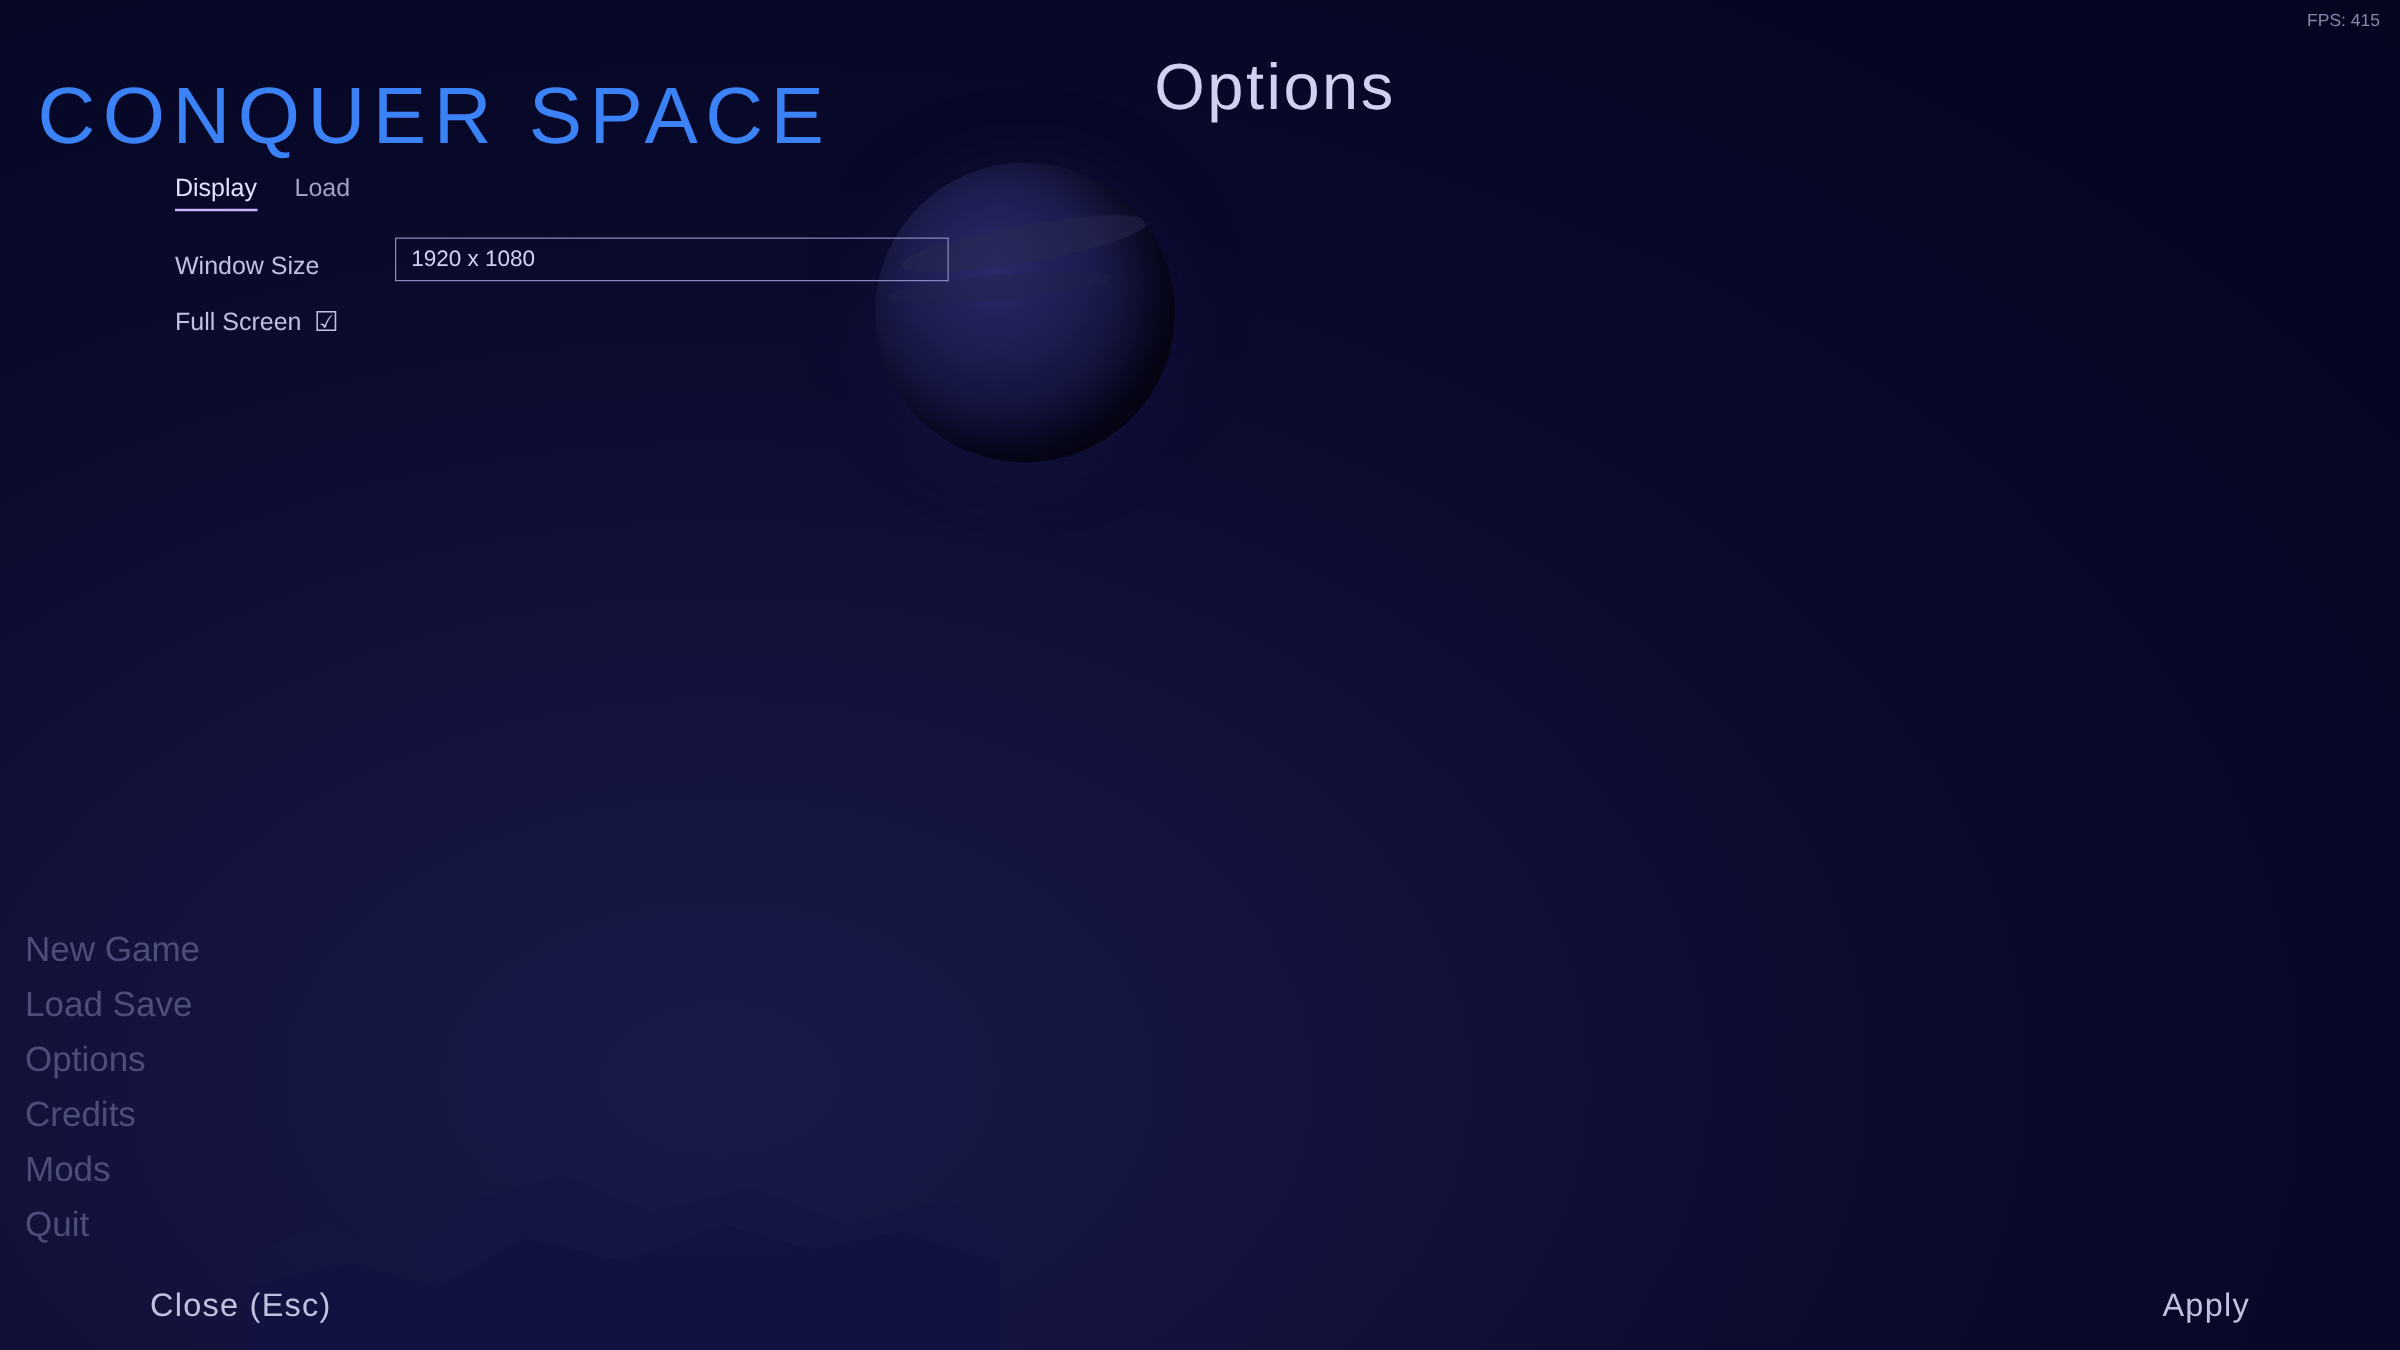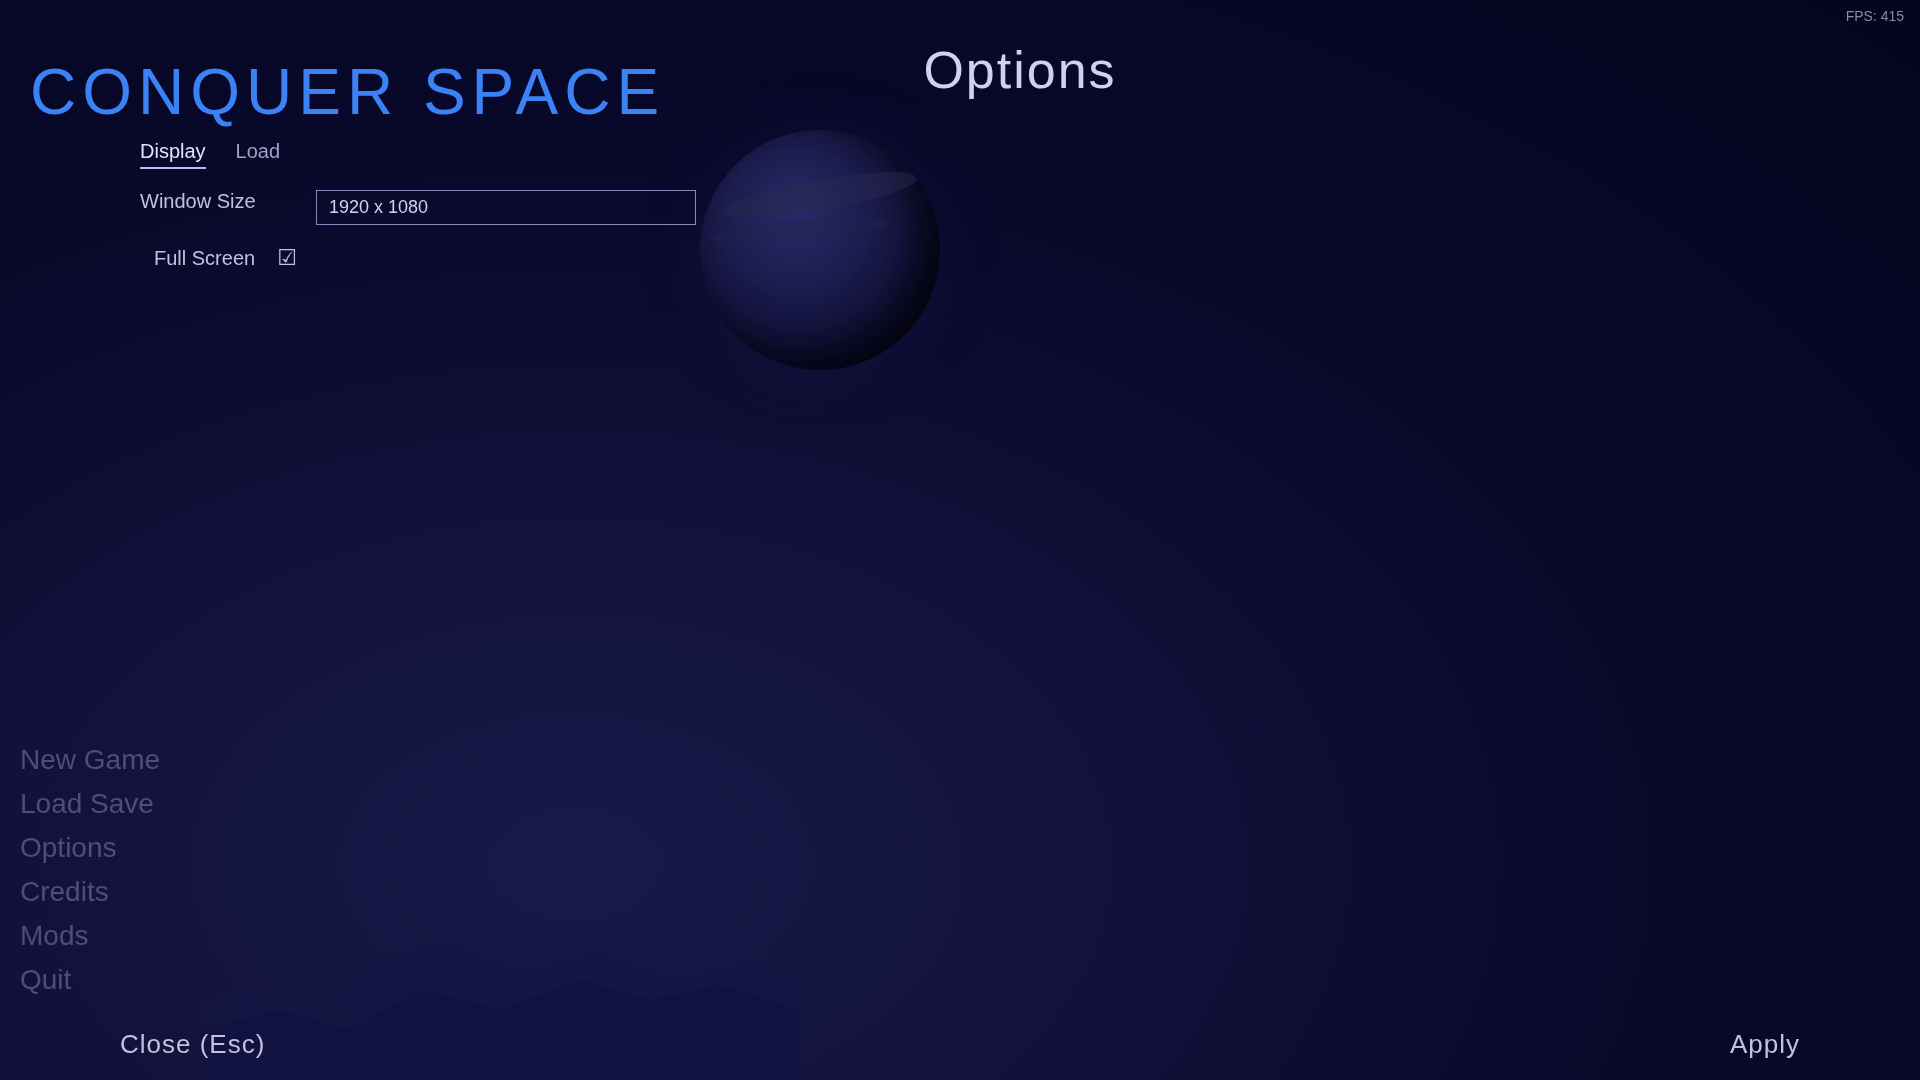--- a/index.html
+++ b/index.html
@@ -144,46 +144,45 @@
 
     
     .settings-content {
       position: absolute;
       top: 190px;
       left: 20px;
     }
 
     .setting-row {
       display: flex;
-      align-items: flex-start;
+      align-items: flex-end;
       margin-bottom: 20px;
       gap: 16px;
     }
 
     .setting-label {
       font-size: 20px;
       color: #c0c0e0;
       min-width: 160px;
     }
 
     .setting-input {
-      width: 380px;
+      width: 443px;
       padding: 6px 12px;
       font-size: 18px;
       background: transparent;
       border: 1px solid #8888bb;
       color: #d0d0f0;
       outline: none;
     }
 
     .setting-checkbox-row {
       display: flex;
       align-items: center;
-      gap: 22px;
-      margin-left: 14px;
+      gap: 10px;
     }
 
     .checkbox-label {
       font-size: 20px;
       color: #c0c0e0;
     }
 
     .checkbox-icon {
       font-size: 22px;
       color: #c0c0e0;

